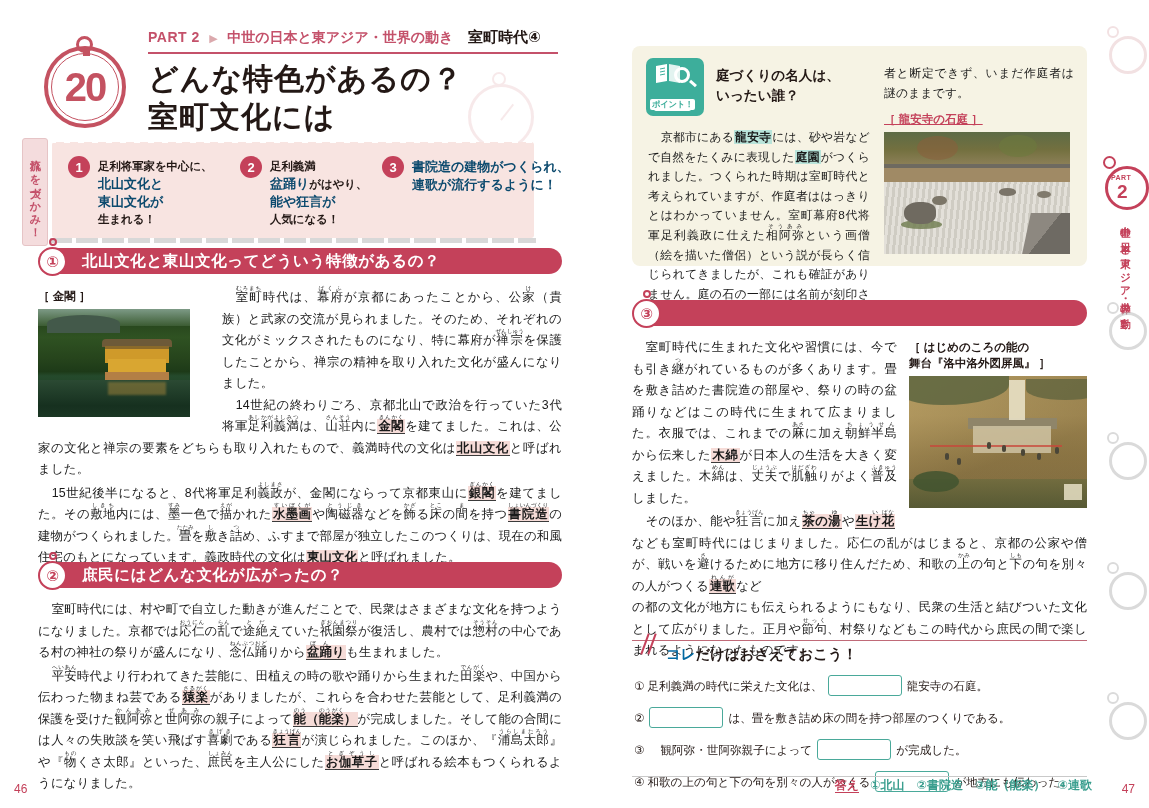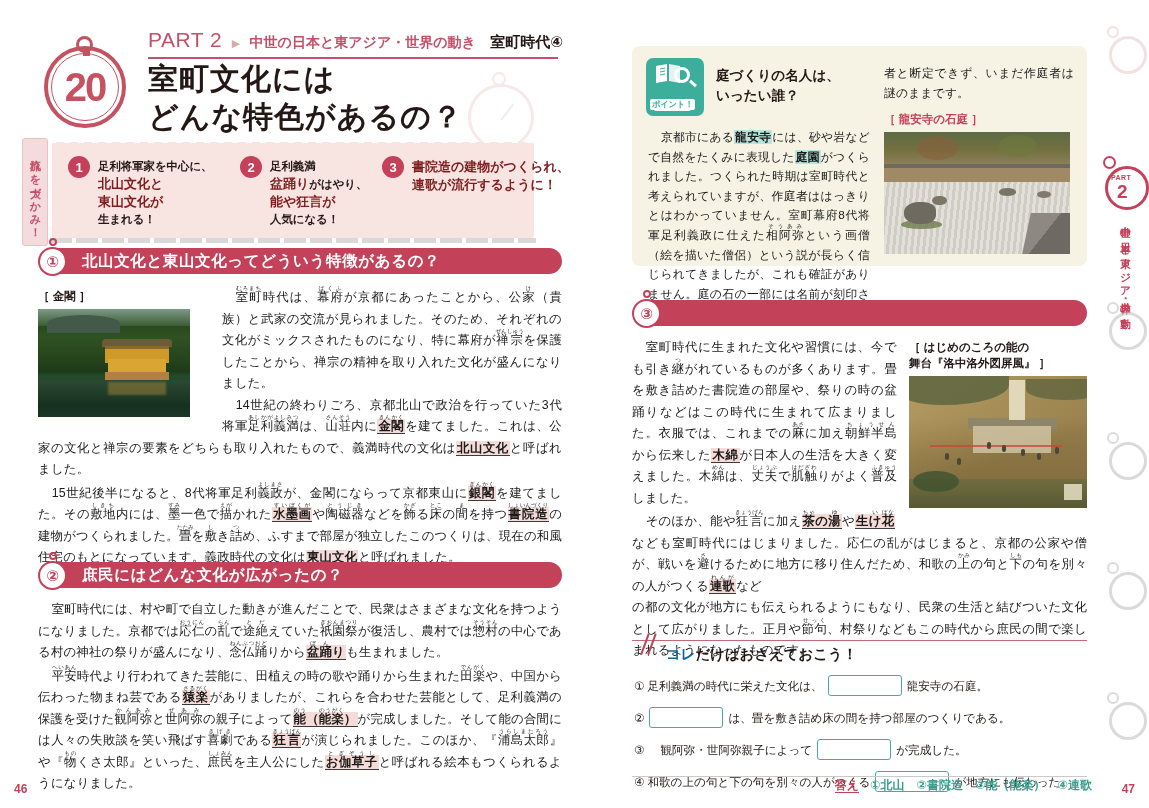--- a/index.html
+++ b/index.html
@@ -67,21 +67,21 @@
     position:absolute;left:4px;top:10px;width:82px;height:82px;
     display:flex;align-items:center;justify-content:center;
     font-size:40px;font-weight:bold;color:#c45261;letter-spacing:-2px;
   }
   .breadcrumb{
     position:absolute;left:108px;top:14px;width:410px;
     border-bottom:2px solid #c4516a;
     padding-bottom:5px;
     white-space:nowrap;
   }
-  .bc-part{font-size:21px;font-weight:normal;color:#c4516a;letter-spacing:.5px;}
+  .bc-part{font-size:14px;font-weight:bold;color:#c4516a;letter-spacing:.5px;}
   .bc-tri{font-size:11px;color:#dba9ad;margin:0 5px;}
   .bc-mid{font-size:14px;font-weight:bold;color:#c4516a;}
   .bc-era{font-size:15px;font-weight:bold;color:#231815;margin-left:10px;}
   .title{
     position:absolute;left:108px;top:46px;width:430px;
     font-size:30px;font-weight:bold;line-height:38px;color:#231815;
     letter-spacing:1px;
   }
 
   
@@ -121,21 +121,21 @@
   .sum-item{position:absolute;top:16px;}
   .sum-badge{
     position:absolute;left:0;top:-2px;width:22px;height:22px;border-radius:50%;
     background:#c4415a;color:#fff;font-size:13px;font-weight:bold;
     display:flex;align-items:center;justify-content:center;
   }
   .sum-text{
     margin-left:30px;font-size:11.4px;line-height:17px;font-weight:bold;color:#231815;
     white-space:nowrap;
   }
-  .sum-text .hl{color:#7f1d1d;font-size:13px;}
+  .sum-text .hl{color:#0c4a6e;font-size:13px;}
 
   
   .sec-head{
     position:relative;height:28px;margin-bottom:9px;
   }
   .sec-pill{
     position:absolute;left:8px;top:0;right:0;height:26px;
     background:#c4415a;border-radius:13px;
   }
   .sec-pill-label{
@@ -152,21 +152,21 @@
     z-index:2;
   }
   .sec-badge-crown{
     position:absolute;left:11px;top:-10px;width:8px;height:8px;
     border:2px solid #c4415a;border-radius:50%;box-sizing:border-box;
   }
 
   
   .photo{position:relative;overflow:hidden;background:#ddd;}
   .cap{font-size:11.5px;font-weight:bold;color:#231815;margin-bottom:5px;}
-  .cap-red{color:#c4415a;}
+  .cap-red{color:#c4415a;text-decoration:underline;}
 
   
   .kinkaku{
     background:
       linear-gradient(#1f3a18 0%,#2f5222 26%,#26441c 46%,#1d3a18 58%,#254a2c 62%,#16301c 100%);
   }
   .kk-sky{position:absolute;left:0;top:0;width:100%;height:16%;background:linear-gradient(#7d9a86,#3c5c33);}
   .kk-hill{position:absolute;left:6%;top:6%;width:48%;height:16%;background:#43594a;border-radius:50% 50% 0 0;}
   .kk-water{position:absolute;left:0;bottom:0;width:100%;height:34%;background:linear-gradient(#2b4a33,#16301f 70%,#1b3724);}
   .kk-b1{position:absolute;left:44%;top:34%;width:42%;height:13%;background:#cf9a2a;border-top:3px solid #8a6a2a;}
@@ -300,21 +300,21 @@
     writing-mode:vertical-rl;
     font-size:10.6px;font-weight:bold;color:#c4415a;letter-spacing:1.4px;
   }
   .ghost-mark{position:absolute;right:2px;width:44px;height:52px;opacity:.55;}
   .gm-ring{position:absolute;left:6px;top:12px;width:38px;height:38px;border:3px solid #bdbdbd;border-radius:50%;box-sizing:border-box;}
   .gm-crown{position:absolute;left:4px;top:2px;width:12px;height:12px;border:2.4px solid #bdbdbd;border-radius:50%;box-sizing:border-box;}
   .gm-red .gm-ring{border-color:#e8c9cc;}
   .gm-red .gm-crown{border-color:#e8c9cc;}
 
   
-  .pgnum{position:absolute;bottom:12px;font-size:12px;font-weight:bold;color:#c4415a;}
+  .pgnum{position:absolute;bottom:12px;font-size:12px;font-weight:normal;color:#c4415a;}
   .pg-left{left:14px;}
   .pg-right{right:14px;}
 
   .bracket{font-weight:bold;}
 </style>
 </head>
 <body>
 
 <div class="page">
 
@@ -326,22 +326,22 @@
         <div class="sw-ring"></div>
         <div class="sw-number">20</div>
       </div>
       <div class="breadcrumb">
         <span class="bc-part">PART 2</span>
         <span class="bc-tri">▶</span>
         <span class="bc-mid">中世の日本と東アジア・世界の動き</span>
         <span class="bc-era">室町時代④</span>
       </div>
       <div class="title">
+        <div>どんな特色があるの？</div>
         <div>室町文化には</div>
-        <div>どんな特色があるの？</div>
       </div>
       <div class="ghost-sw">
         <div class="ghost-crown"></div>
         <div class="ghost-ring"></div>
         <div class="ghost-hand"></div>
       </div>
     </div>
 
     <div class="vtab">流れを大づかみ！</div>
 

